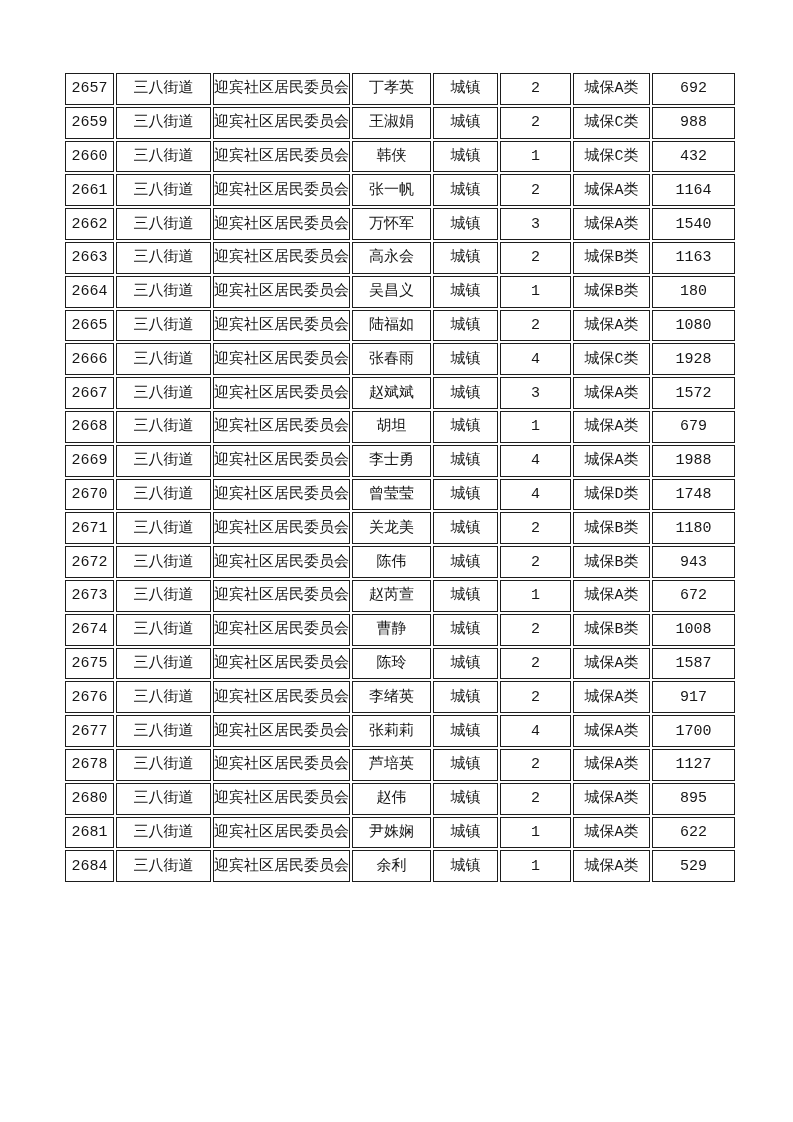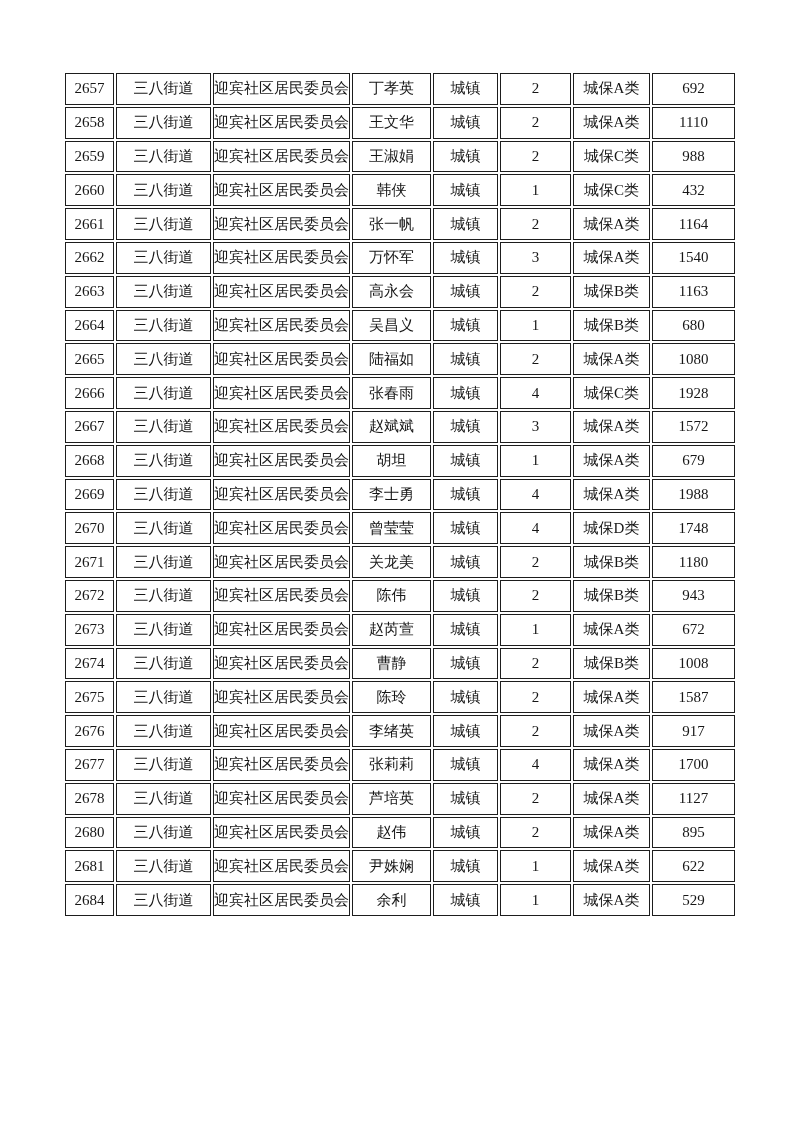--- a/index.html
+++ b/index.html
@@ -16,20 +16,21 @@
   }
   .sheet {
     position: absolute;
     left: 63px;
     top: 71px;
   }
   table.grid {
     border-collapse: separate;
     border-spacing: 2px;
     table-layout: fixed;
+    font-family: Liberation Mono, monospace;
   }
   table.grid td {
     box-sizing: border-box;
     border: 1.5px solid #1d1d1d;
     height: 31.8px;
     text-align: center;
     vertical-align: middle;
     font-size: 15px;
     line-height: 1;
     color: #161616;
@@ -59,30 +60,20 @@
           <td>2657</td>
           <td>三八街道</td>
           <td>迎宾社区居民委员会</td>
           <td>丁孝英</td>
           <td>城镇</td>
           <td>2</td>
           <td>城保A类</td>
           <td>692</td>
         </tr>
         <tr>
-          <td>2658</td>
-          <td>三八街道</td>
-          <td>迎宾社区居民委员会</td>
-          <td>王文华</td>
-          <td>城镇</td>
-          <td>2</td>
-          <td>城保A类</td>
-          <td>1110</td>
-        </tr>
-        <tr>
           <td>2659</td>
           <td>三八街道</td>
           <td>迎宾社区居民委员会</td>
           <td>王淑娟</td>
           <td>城镇</td>
           <td>2</td>
           <td>城保C类</td>
           <td>988</td>
         </tr>
         <tr>
@@ -126,21 +117,21 @@
           <td>1163</td>
         </tr>
         <tr>
           <td>2664</td>
           <td>三八街道</td>
           <td>迎宾社区居民委员会</td>
           <td>吴昌义</td>
           <td>城镇</td>
           <td>1</td>
           <td>城保B类</td>
-          <td>680</td>
+          <td>180</td>
         </tr>
         <tr>
           <td>2665</td>
           <td>三八街道</td>
           <td>迎宾社区居民委员会</td>
           <td>陆福如</td>
           <td>城镇</td>
           <td>2</td>
           <td>城保A类</td>
           <td>1080</td>

